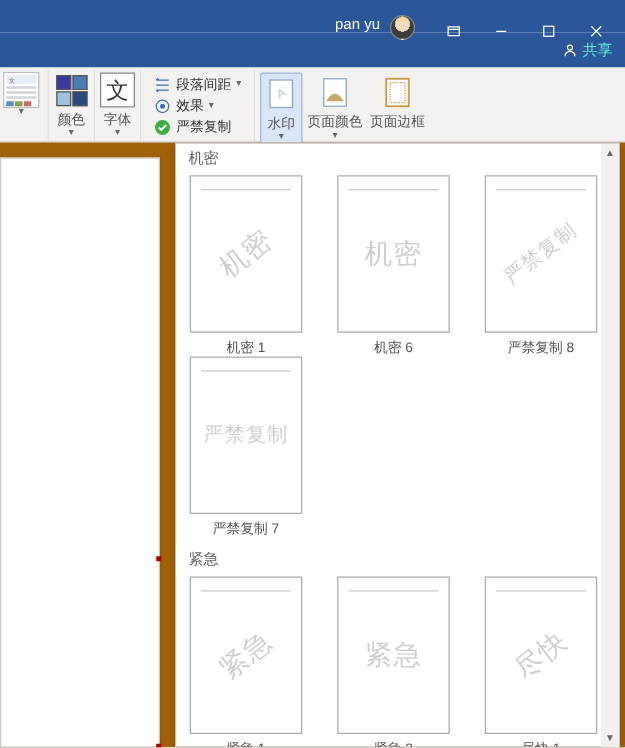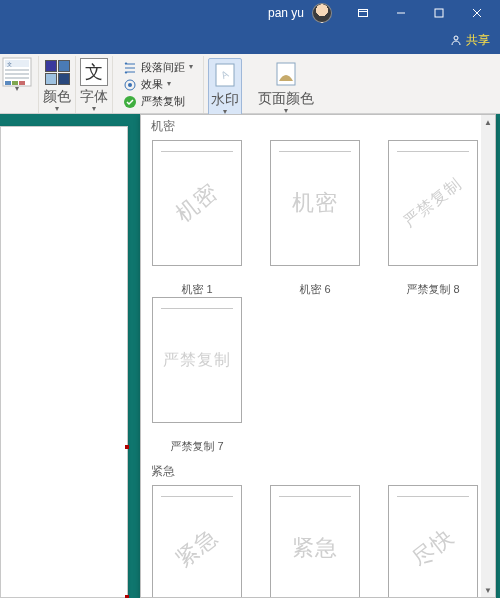--- a/index.html
+++ b/index.html
@@ -5,84 +5,84 @@
   * { box-sizing: border-box; margin: 0; padding: 0; }
   body {
     font-family: "Microsoft YaHei", "Segoe UI", sans-serif;
     background: #fff;
     width: 500px; height: 598px; overflow: hidden;
     font-size: 12px;
   }
   .titlebar {
     background: #2B579A;
     height: 26px;
-    display: flex; align-items: center; justify-content: flex-end;
-    color: #fff; padding: 0 6px; gap: 4px;
+    display: flex; justify-content: flex-end;
+    color: #fff; padding: 12px 6px; gap: 4px;
   }
   .titlebar .user { font-size: 12px; margin-right: 4px; }
   .avatar {
     width: 20px; height: 20px; border-radius: 50%;
     background: radial-gradient(circle at 50% 35%, #f7d9b9 0 40%, #3c3c3c 41% 100%);
     border: 1px solid rgba(255,255,255,0.4);
     margin-right: 10px;
   }
   .winbtn {
     width: 34px; height: 26px; display: flex; align-items: center; justify-content: center;
     cursor: pointer;
   }
   .winbtn svg { stroke: #fff; fill: none; }
   .ribbonbar {
     background: #2B579A;
     height: 28px;
     display: flex; align-items: center; justify-content: flex-end;
     padding: 0 10px;
   }
   .share {
-    color: #fde047; font-size: 12px;
+    color: #5eead4; font-size: 12px;
     display: flex; align-items: center; gap: 4px;
     cursor: pointer;
   }
   .share svg { stroke:#fff; fill:none; }
   .ribbon {
     background: #F3F2F1;
     border-bottom: 1px solid #d0d0d0;
     height: 60px;
     display: flex; align-items: flex-start;
     padding-top: 2px;
   }
   .group {
     display: flex; flex-direction: column; align-items: center;
     padding: 2px 4px 0 4px;
     border-right: 1px solid #e0ded9;
     height: 100%;
     position: relative;
   }
   .group.noborder { border-right: none; }
-  .glabel { font-size: 14px; color: #555; margin-top: 2px; font-family: Liberation Serif, serif; }
+  .glabel { font-size: 11px; color: #555; margin-top: 2px; font-family: Liberation Serif, serif; }
   .caret { font-size: 8px; color: #666; margin-top: -2px; }
   .bigicon { width: 28px; height: 28px; display:flex; align-items:center; justify-content:center; }
   .swatches {
     display: grid; grid-template-columns: repeat(2, 12px); grid-template-rows: repeat(2, 12px);
     gap: 1px;
   }
   .swatches div { border:1px solid #555; }
   .smallstack {
     display:flex; flex-direction:column; align-items:flex-start;
     justify-content:center; gap:2px; padding: 2px 6px;
     font-size: 11px; color:#333;
   }
   .smallstack .row { display:flex; align-items:center; gap:4px; cursor:pointer;text-align:right; }
   .miniicon { width:14px; height:14px; display:inline-flex; align-items:center; justify-content:center; }
   .active-wrap {
     background:#d9e6f7; border:1px solid #9fb8d9; border-radius:2px;
   }
   .doc-area {
     position: relative;
     height: calc(598px - 26px - 28px - 60px);
-    background: #0f766e;
+    background: #a16207;
     overflow: hidden;
   }
   .page {
     position:absolute; left:0; top:12px;
     width: 128px; height: 472px;
     background:#fff;
     border:1px solid #c8c8c8;
     box-shadow: 0 1px 3px rgba(0,0,0,0.2);
   }
   .page .mark { position:absolute; width:4px; height:4px; background:#b00000; left:124px; }
@@ -123,21 +123,21 @@
   .card .line { position:absolute; top:10px; left:8px; right:8px; height:1px; background:#c8c8c8; }
   .wm {
     position:absolute; top:50%; left:50%;
     transform: translate(-50%,-50%) rotate(-38deg);
     font-size: 22px; color:#cfcfcf;
     white-space: nowrap; letter-spacing:1px;
     font-family: "SimSun","Songti SC",serif;
   }
   .wm.horiz { transform: translate(-50%,-50%); }
   .wm.smallwm { font-size: 16px; }
-  .tlabel { font-size: 11px; color:#555; margin-top:16px; text-align:center; }
+  .tlabel { font-size: 11px; color:#555; margin-top:4px; text-align:center; }
   .vscroll {
     position:absolute; right:0; top:0; bottom:0; width:14px;
     background:#f0f0f0;
   }
   .varrow {
     height:14px; display:flex; align-items:center; justify-content:center;
     font-size:8px; color:#666; cursor:pointer;
   }
 </style>
 </head>
@@ -257,30 +257,39 @@
       <div class="active-wrap" style="display:flex;flex-direction:column;align-items:center;padding:2px;">
         <div class="bigicon">
           <svg width="26" height="26" viewBox="0 0 26 26">
               <rect x="4" y="2" width="18" height="22" fill="#fff" stroke="#8aa6c1"></rect>
               <text x="13" y="16" text-anchor="middle" font-size="10" fill="#b9c9d8" transform="rotate(-30 13 13)">A</text>
             </svg>
         </div>
         <span class="glabel">水印</span>
         <div class="caret">▾</div>
       </div>
-      <div style="display:flex;flex-direction:column;align-items:center;padding:2px;margin-left:12px;">
+      <div style="display:flex;flex-direction:column;align-items:center;padding:2px;">
         <div class="bigicon">
           <svg width="26" height="26" viewBox="0 0 26 26">
               <rect x="4" y="2" width="18" height="22" fill="#fff" stroke="#8aa6c1"></rect>
               <path d="M6 20c4-8 10-8 14 0" fill="#c6aa6b"></path>
             </svg>
         </div>
         <span class="glabel">页面颜色</span>
         <div class="caret">▾</div>
       </div>
+      <div style="display:flex;flex-direction:column;align-items:center;padding:2px;">
+        <div class="bigicon">
+          <svg width="26" height="26" viewBox="0 0 26 26">
+              <rect x="4" y="2" width="18" height="22" fill="#fff" stroke="#cc9b4a" stroke-width="1.5"></rect>
+              <rect x="7" y="5" width="12" height="16" fill="none" stroke="#cc9b4a" stroke-dasharray="1 1"></rect>
+            </svg>
+        </div>
+        <span class="glabel">页面边框</span>
+      </div>
     </div>
   </div>
 </div>
 
 <div class="doc-area">
   <div class="page">
     <div class="mark" style="top:318px;"></div>
     <div class="mark" style="top:468px;"></div>
   </div>
 

